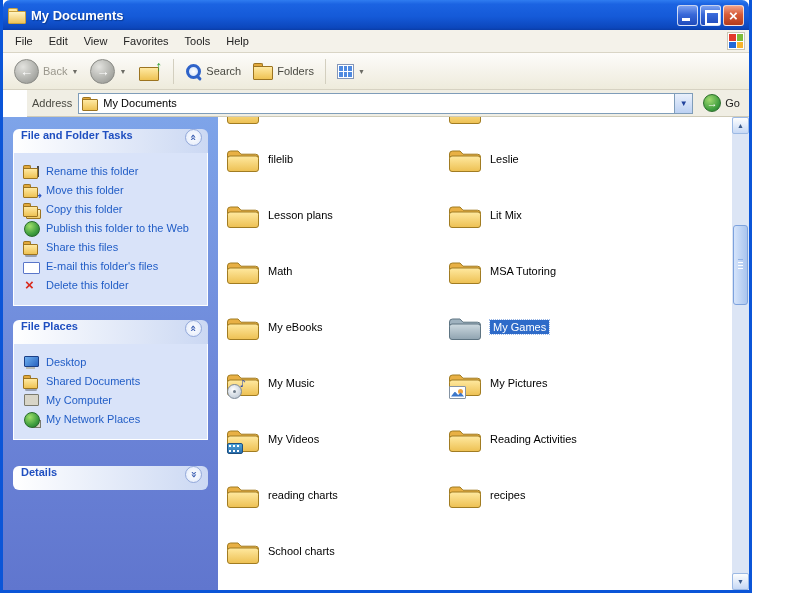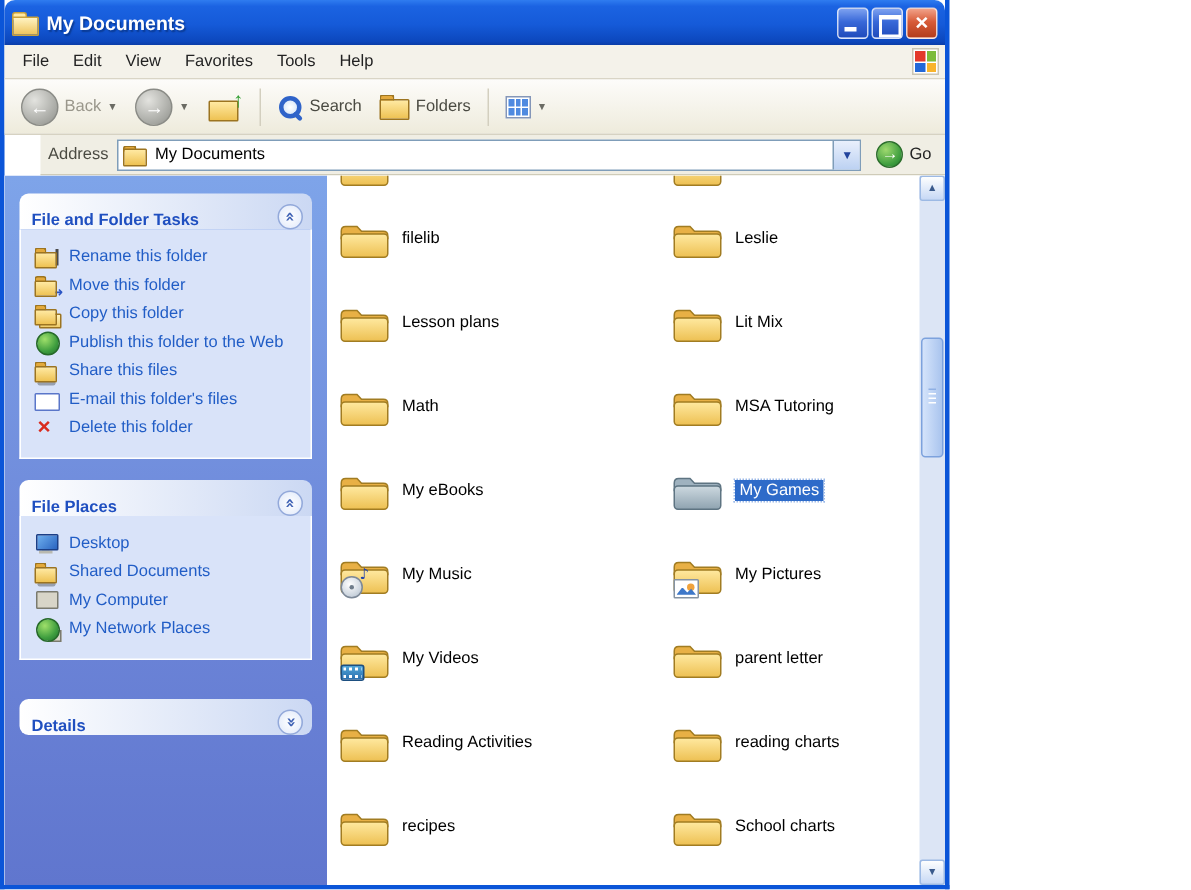--- a/index.html
+++ b/index.html
@@ -1,17 +1,17 @@
 <!DOCTYPE html>
 <html><head>
 <meta charset="utf-8">
 <style>
   html,body{margin:0;padding:0;background:#fff;}
   *{box-sizing:border-box;}
-  .window{position:relative;width:633px;height:593px;display:flex;flex-direction:column;
+  .window{position:relative;width:752px;height:593px;display:flex;flex-direction:column;
     font-family:"Liberation Sans",sans-serif;font-size:11px;color:#000;
     border-left:3px solid #0b55d8;border-right:3px solid #0b55d8;border-bottom:3px solid #0b55d8;}
   
   .titlebar{height:30px;flex:none;display:flex;align-items:center;padding:0 5px;gap:5px;
     border-radius:7px 7px 0 0;
     background:linear-gradient(180deg,#2f7cf0 0%,#1b63e2 14%,#155ad8 55%,#0c47bd 92%,#0a3da8 100%);}
   .title-text{color:#fff;font-weight:bold;font-size:13px;text-shadow:1px 1px 1px #0a3a93;flex:1;}
   .title-icon{position:relative;width:18px;height:15px;flex:none;}
   .title-icon::before{content:"";position:absolute;left:0;top:0;width:8px;height:4px;background:#ffe9a2;border:1px solid #c9a13c;border-bottom:none;border-radius:2px 2px 0 0;}
   .title-icon::after{content:"";position:absolute;left:0;top:3px;width:16px;height:11px;background:linear-gradient(#fff3c2,#eec45c);border:1px solid #c9a13c;border-radius:1px;}
@@ -60,21 +60,21 @@
   .addr-ico::before{content:"";position:absolute;left:0;top:0;width:7px;height:3px;background:#e3a93c;border:1px solid #9c7420;border-bottom:none;border-radius:2px 2px 0 0;}
   .addr-ico::after{content:"";position:absolute;left:0;top:2px;width:14px;height:10px;background:linear-gradient(#ffe9a2,#eec253);border:1px solid #9c7420;border-radius:1px;}
   .addr-dd{margin-left:auto;width:18px;height:100%;background:linear-gradient(#e9f0fc,#bcd1f2);border-left:1px solid #7f9db9;display:flex;align-items:center;justify-content:center;color:#21439c;font-size:8px;}
   .go-btn{display:flex;align-items:center;gap:4px;padding:0 4px;color:#222;}
   .go-circle{width:18px;height:18px;border-radius:50%;display:flex;align-items:center;justify-content:center;
     background:radial-gradient(circle at 35% 30%,#9fd96f,#3f9e3f 65%,#1f7a2c);border:1px solid #2c6e2c;color:#fff;font-weight:bold;font-size:11px;}
   
   .content{flex:1;display:flex;overflow:hidden;background:#fff;}
   .sidebar{width:215px;flex:none;background:linear-gradient(180deg,#7ea4e9 0%,#6c85d8 60%,#6076ce 100%);padding:12px 10px;overflow:hidden;}
   .panel{margin-bottom:14px;border-radius:6px 6px 0 0;}
-  .panel-header{height:24px;display:flex;align-items:flex-end;justify-content:space-between;padding:0 6px 0 8px;
+  .panel-header{height:24px;display:flex;align-items:flex-start;justify-content:space-between;padding:0 6px 0 8px;
     background:linear-gradient(90deg,#ffffff,#cbd8f3);border-radius:6px 6px 0 0;color:#1f4fc0;font-weight:bold;}
   .chev{width:17px;height:17px;border-radius:50%;background:radial-gradient(#ffffff,#dfe8fa);border:1px solid #93a9da;color:#3f62b5;display:flex;align-items:center;justify-content:center;padding:0;}
   .chev::before{content:"\00ab";display:block;font:bold 11px/11px "DejaVu Sans",sans-serif;}
   .chev-up::before{transform:rotate(90deg);}
   .chev-down::before{transform:rotate(-90deg);}
   .panel-body{background:#d9e3f9;border:1px solid #fff;border-top:none;padding:7px 4px 8px 9px;}
   .task-item{display:flex;align-items:flex-start;gap:6px;margin:4px 0;}
   .task-label{color:#215dc6;line-height:13px;padding-top:1px;}
   
   .ic{position:relative;width:17px;height:15px;flex:none;display:inline-block;}
@@ -436,33 +436,20 @@
                 <defs>
                   <linearGradient id="fg10" x1="0" y1="0" x2="0" y2="1">
                     <stop offset="0" stop-color="#ffe9a0"></stop>
                     <stop offset="1" stop-color="#edc052"></stop>
                   </linearGradient>
                 </defs>
                 <path d="M1.5 8 Q1.5 5 4.5 5 L12 5 L15 8.2 L29.5 8.2 Q32.5 8.2 32.5 11 L32.5 13 L1.5 13 Z" fill="#e8b045" stroke="#a17c22" stroke-width="1"></path>
                 <rect x="1.5" y="10" width="31" height="15.5" rx="2.5" fill="url(#fg10)" stroke="#a17c22" stroke-width="1"></rect>
               </svg><span class="ov ov-videos"></span></span>
             <span class="folder-label">My Videos</span>
-          </div>
-          <div class="folder-item">
-            <span class="folder-icon"><svg width="34" height="27" viewBox="0 0 34 27">
-                <defs>
-                  <linearGradient id="fg11" x1="0" y1="0" x2="0" y2="1">
-                    <stop offset="0" stop-color="#ffe9a0"></stop>
-                    <stop offset="1" stop-color="#edc052"></stop>
-                  </linearGradient>
-                </defs>
-                <path d="M1.5 8 Q1.5 5 4.5 5 L12 5 L15 8.2 L29.5 8.2 Q32.5 8.2 32.5 11 L32.5 13 L1.5 13 Z" fill="#e8b045" stroke="#a17c22" stroke-width="1"></path>
-                <rect x="1.5" y="10" width="31" height="15.5" rx="2.5" fill="url(#fg11)" stroke="#a17c22" stroke-width="1"></rect>
-              </svg></span>
-            <span class="folder-label">parent letter</span>
           </div>
           <div class="folder-item">
             <span class="folder-icon"><svg width="34" height="27" viewBox="0 0 34 27">
                 <defs>
                   <linearGradient id="fg12" x1="0" y1="0" x2="0" y2="1">
                     <stop offset="0" stop-color="#ffe9a0"></stop>
                     <stop offset="1" stop-color="#edc052"></stop>
                   </linearGradient>
                 </defs>
                 <path d="M1.5 8 Q1.5 5 4.5 5 L12 5 L15 8.2 L29.5 8.2 Q32.5 8.2 32.5 11 L32.5 13 L1.5 13 Z" fill="#e8b045" stroke="#a17c22" stroke-width="1"></path>

